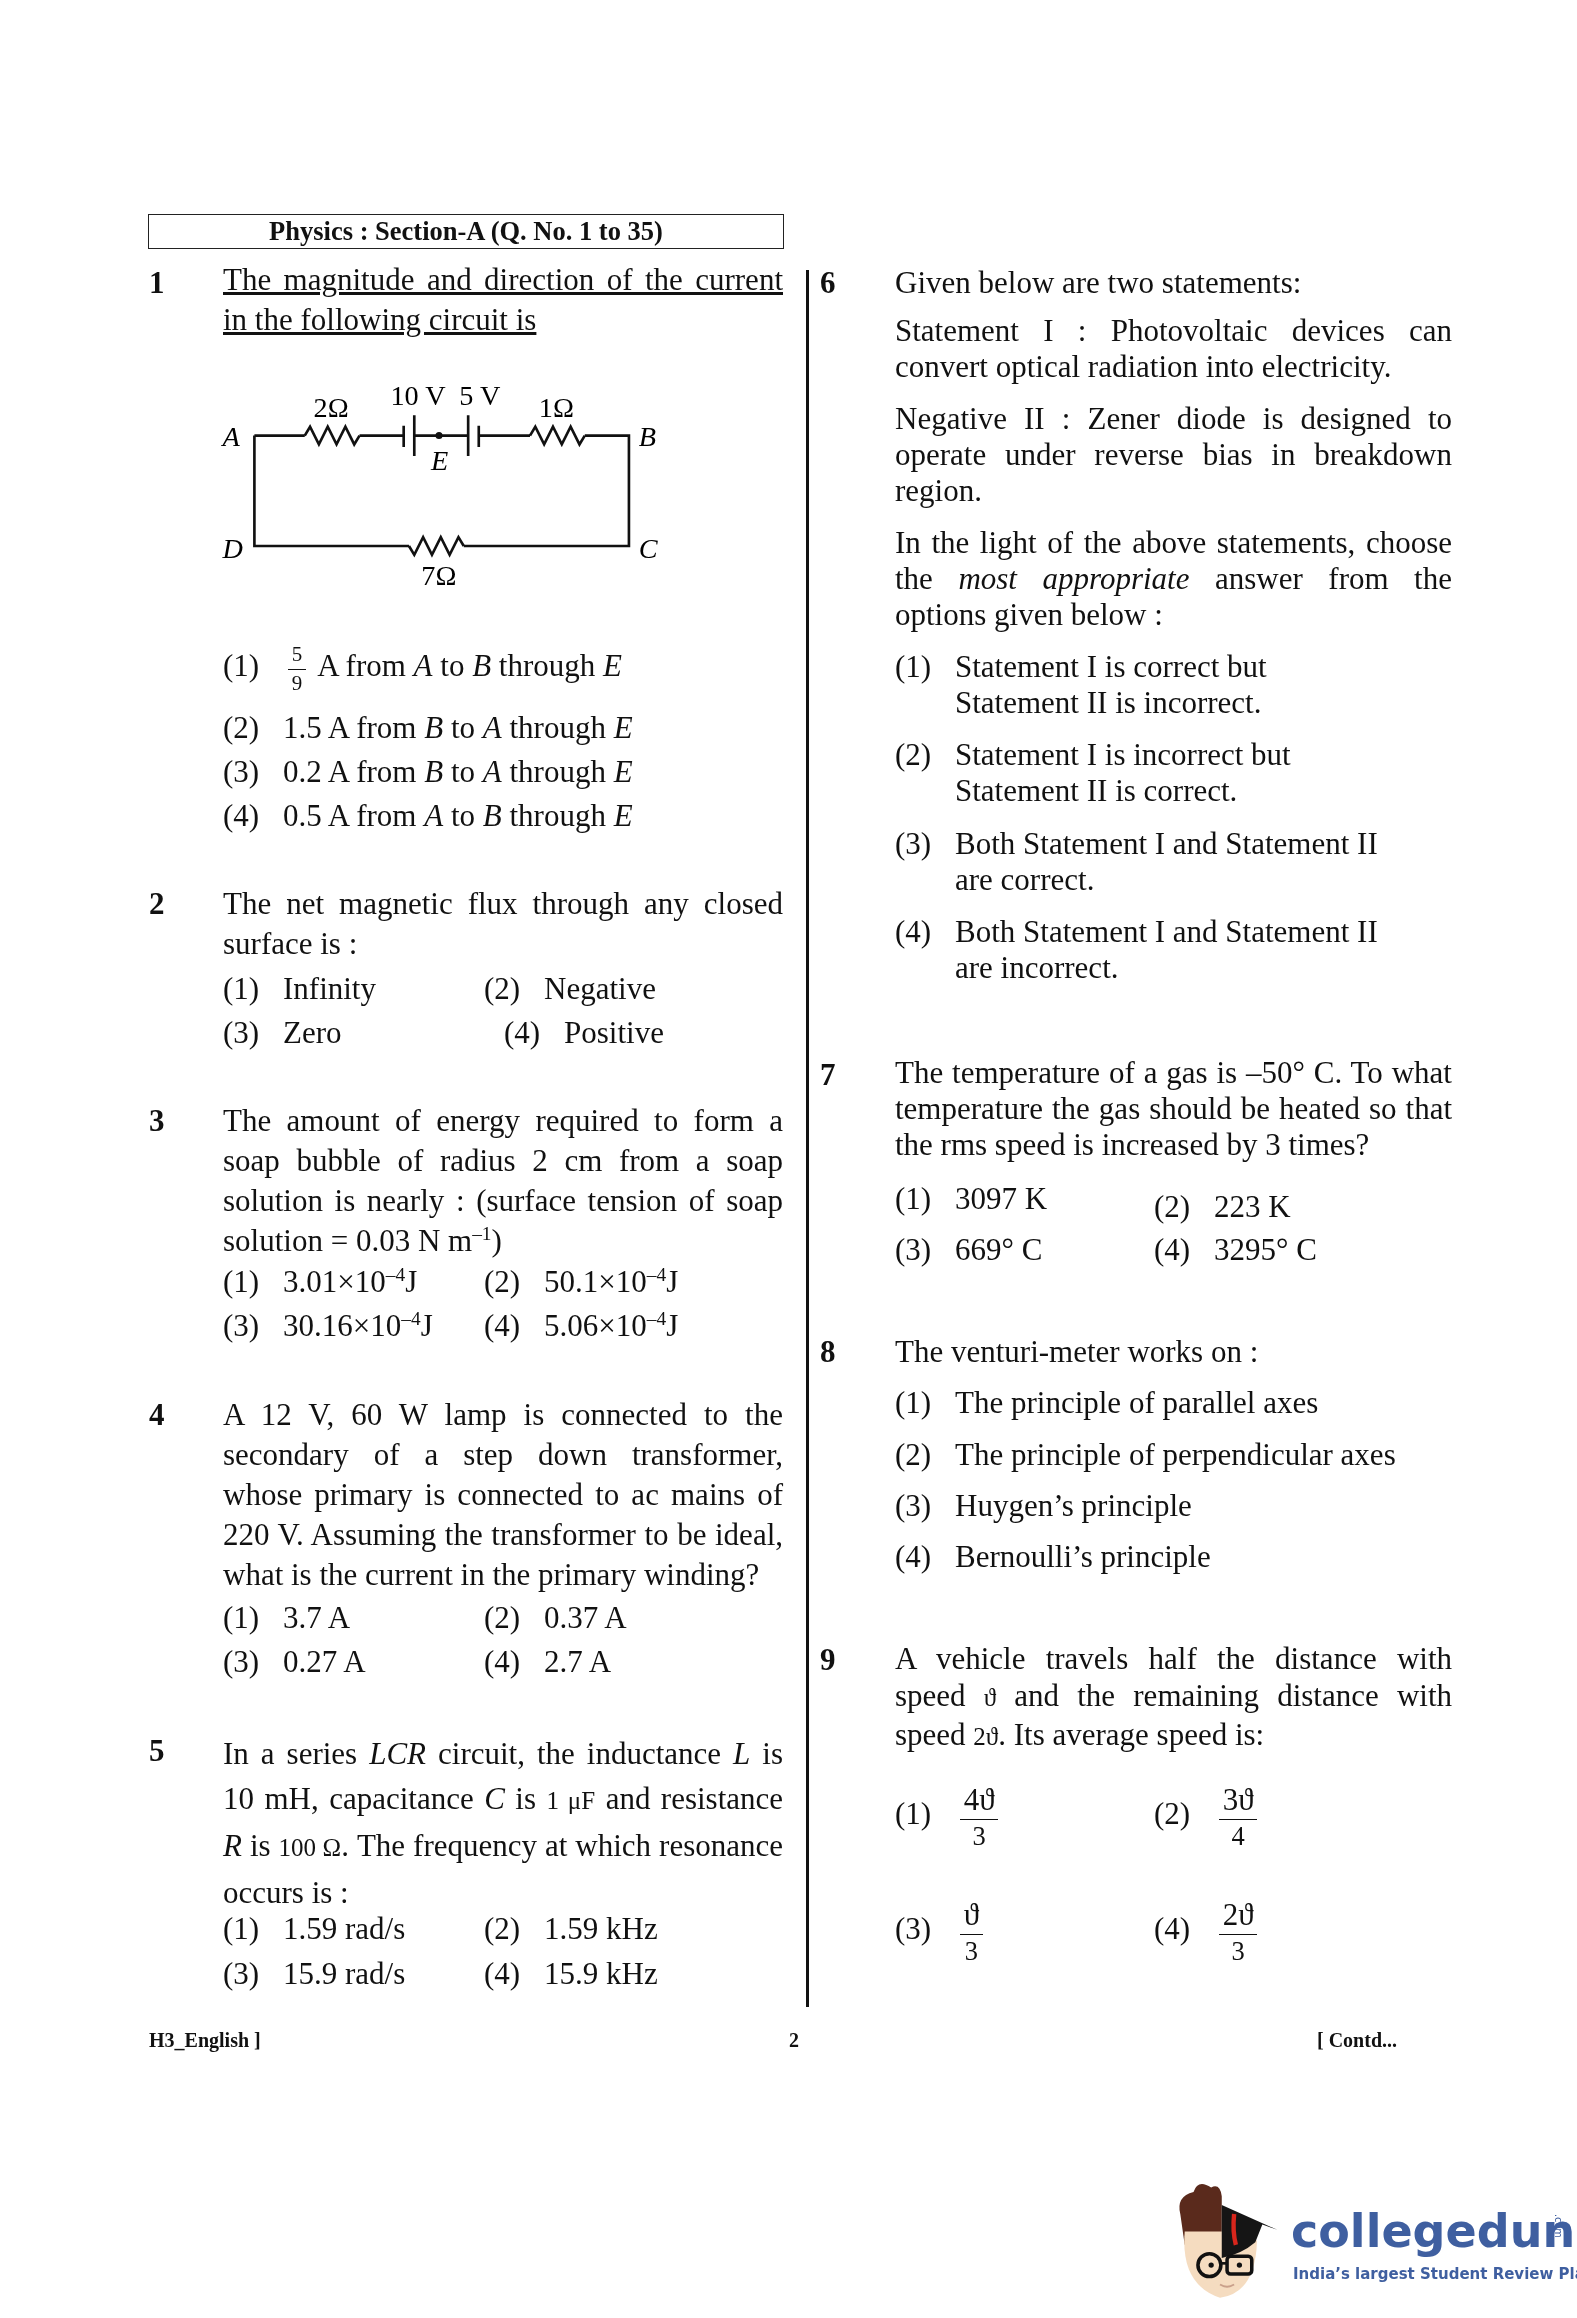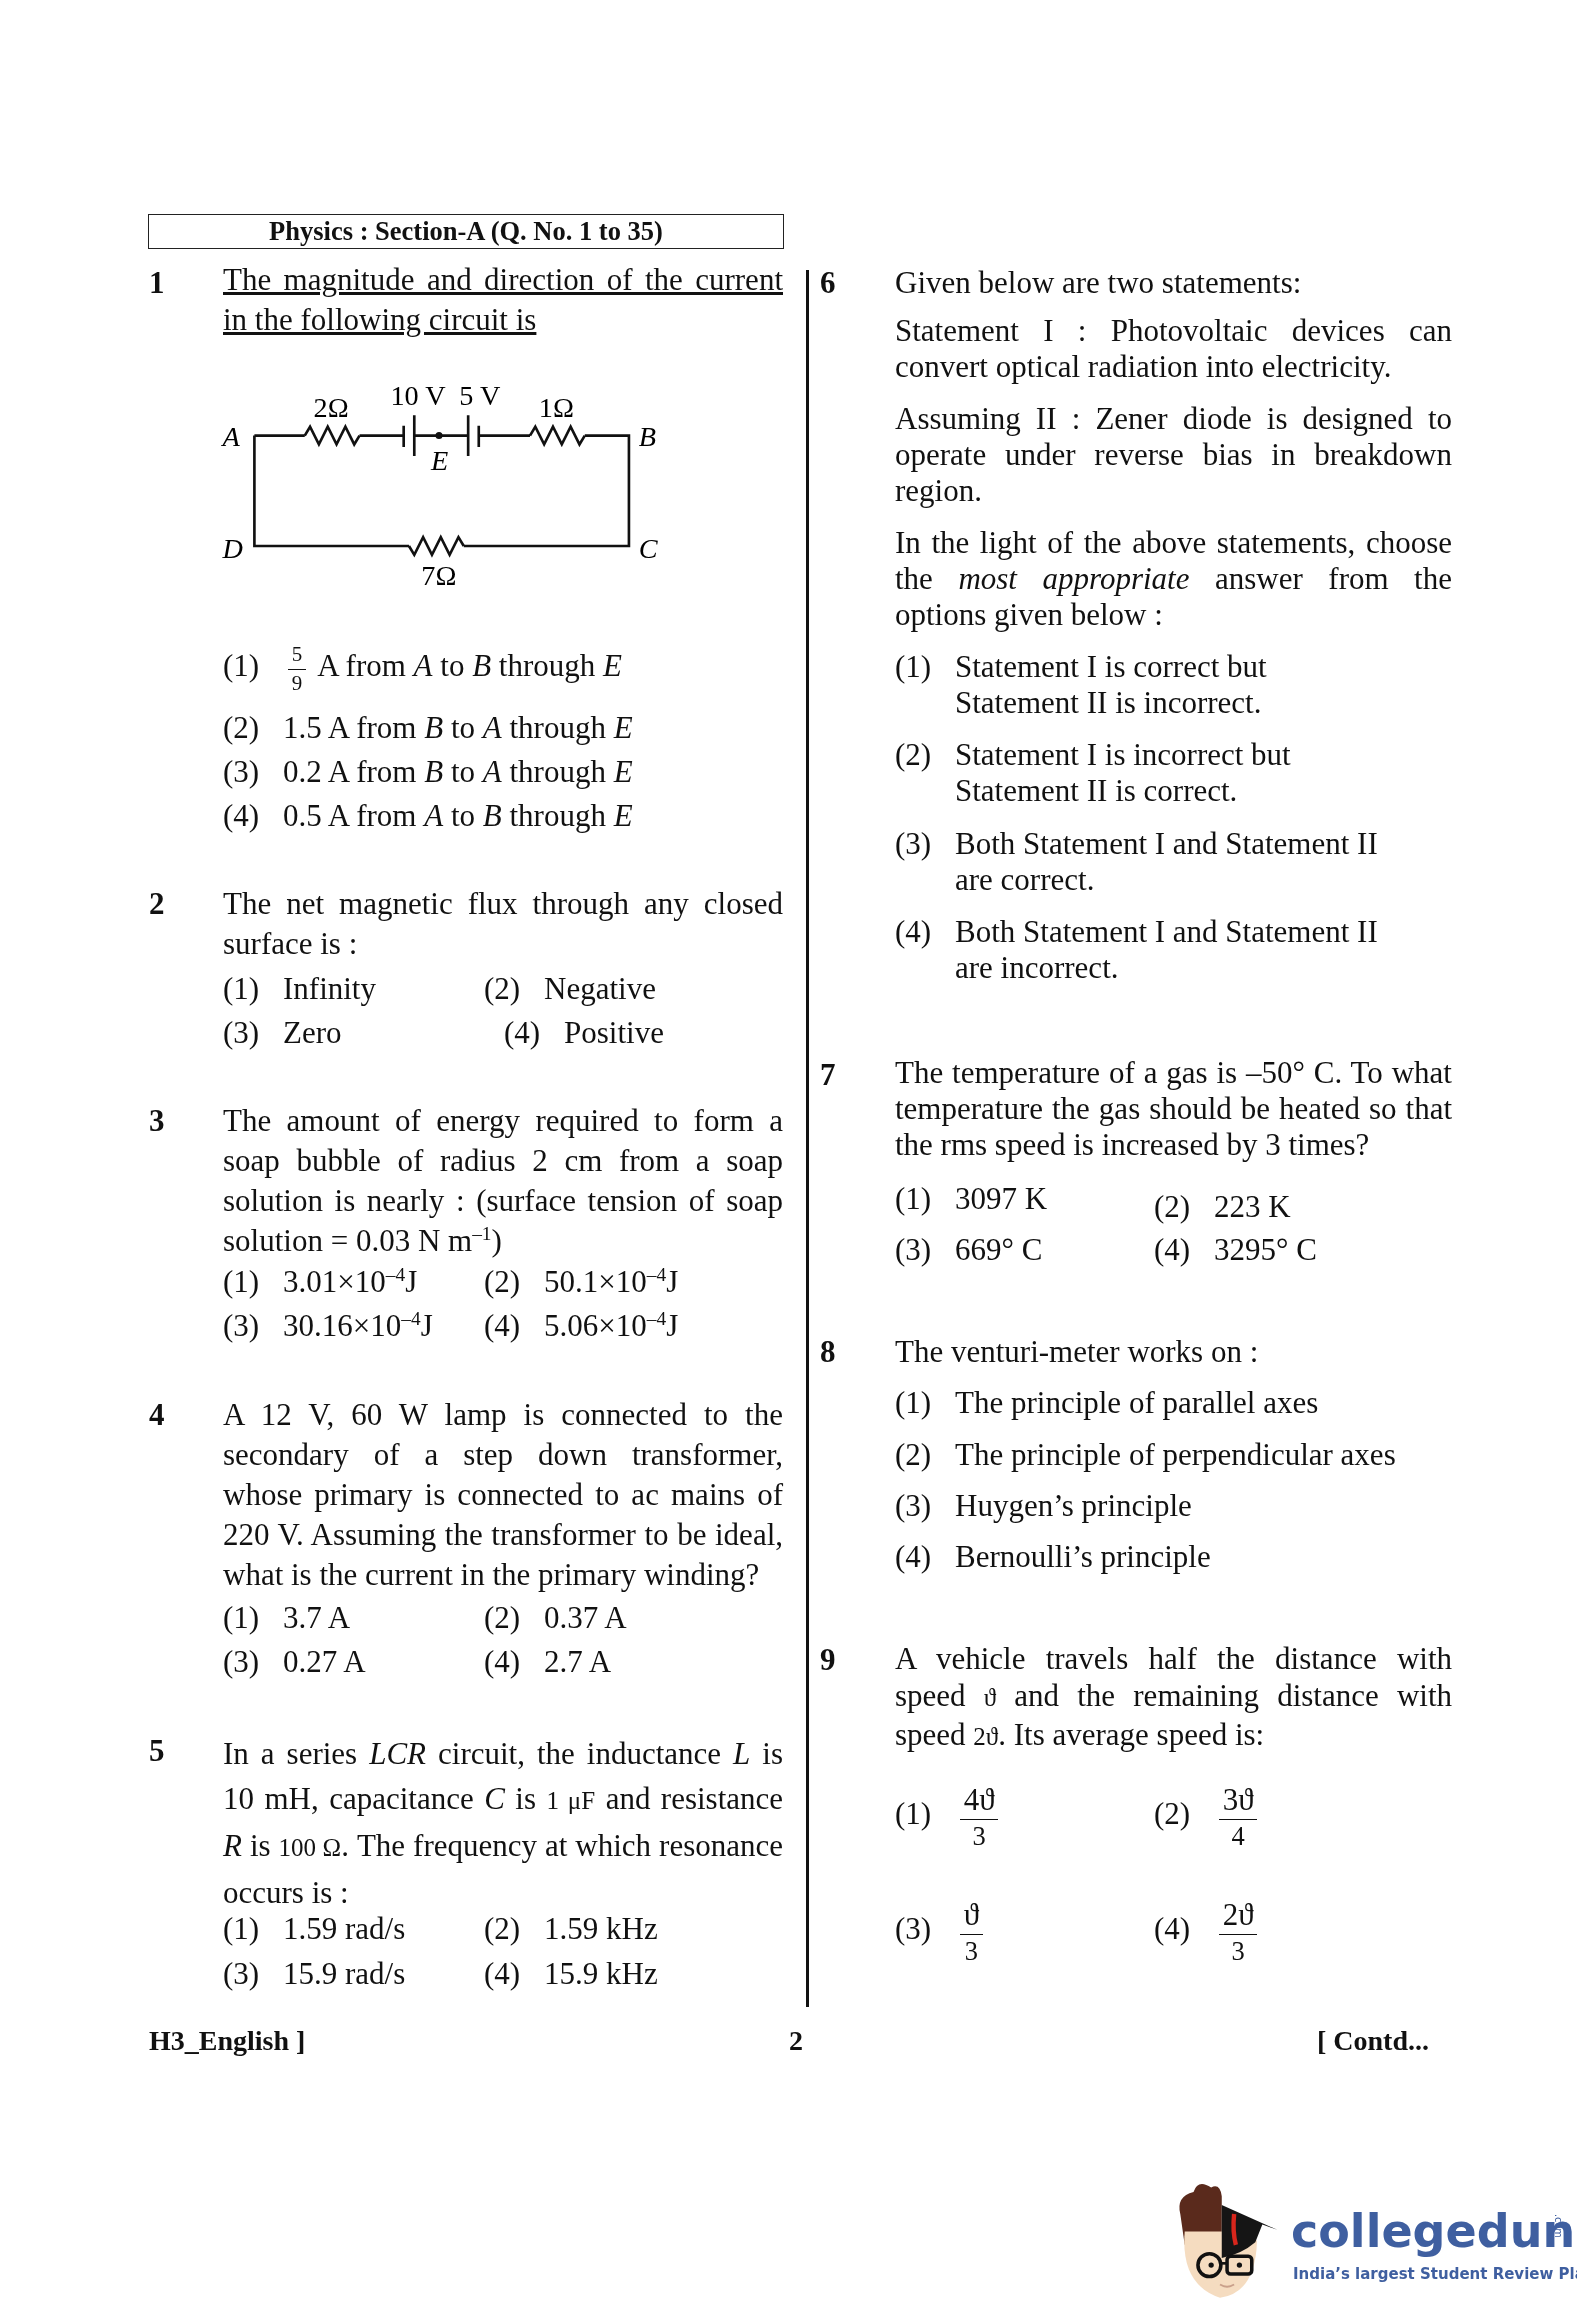--- a/index.html
+++ b/index.html
@@ -19,21 +19,21 @@
     position:absolute; left:148px; top:214px; width:636px; height:35px;
     border:1.8px solid #222; box-sizing:border-box;
     font-weight:bold; font-size:26.5px; line-height:32px; text-align:center;
   }
   .divider { position:absolute; left:806px; top:270px; width:2.7px; height:1737px; background:#111; }
   .frac { display:inline-block; vertical-align:middle; text-align:center; line-height:1; margin:0 5.3px; }
   .frac .num { display:block; padding:0 3.5px 3.5px 3.5px; border-bottom:1.8px solid #111; font-size:31px; }
   .frac .den { display:block; padding-top:3.5px; font-size:26.5px; }
   .frac.small .num, .frac.small .den { font-size:21px; }
   sup { font-size:19.4px; line-height:0; vertical-align:11.5px; }
-  .footer { position:absolute; top:2023px; font-weight:bold; font-size:28px; line-height:35px; }
+  .footer { position:absolute; top:2023px; font-weight:bold; font-size:20px; line-height:35px; }
   .smallsym { font-size:25px; }
   .logo-text { font-family:"DejaVu Sans", sans-serif; }
 </style>
 </head>
 <body>
 
 <div class="header-box">Physics : Section-A (Q. No. 1 to 35)</div>
 
 <div class="divider"></div>
 
@@ -139,21 +139,21 @@
   <div class="opt" style="left:223px; top:1909px;"><span class="lbl">(1)</span><span>1.59 rad/s</span></div>
   <div class="opt" style="left:484px; top:1909px;"><span class="lbl">(2)</span><span>1.59 kHz</span></div>
   <div class="opt" style="left:223px; top:1954px;"><span class="lbl">(3)</span><span>15.9 rad/s</span></div>
   <div class="opt" style="left:484px; top:1954px;"><span class="lbl">(4)</span><span>15.9 kHz</span></div>
 </div>
 
 <div>
   <div class="qnum" style="left:820px; top:263px;">6</div>
   <div class="abs txt" style="left:895px; top:263px; width:557px;">Given below are two statements:</div>
   <div class="abs txt just" style="left:895px; top:313px; width:557px; line-height:36px;"><b>Statement I :</b> <span>Photovoltaic devices can convert optical radiation into electricity.</span></div>
-  <div class="abs txt just" style="left:895px; top:401px; width:557px; line-height:36px;"><b>Assuming II :</b> <span>Zener diode is designed to operate under reverse bias in breakdown region.</span></div>
+  <div class="abs txt just" style="left:895px; top:401px; width:557px; line-height:36px;"><b>Negative II :</b> <span>Zener diode is designed to operate under reverse bias in breakdown region.</span></div>
   <div class="abs txt just" style="left:895px; top:525px; width:557px; line-height:36px;"><span>In the light of the above statements, choose the</span> <b><i>most appropriate</i></b> <span>answer from the options given below :</span></div>
 
   <div class="opt" style="left:895px; top:649px; line-height:36px;">
     <span class="lbl">(1)</span><b>Statement I</b> <span>is correct but</span><br>
     <span class="lbl"></span><b>Statement II</b> <span>is incorrect.</span>
   </div>
   <div class="opt" style="left:895px; top:737px; line-height:36px;">
     <span class="lbl">(2)</span><b>Statement I</b> <span>is incorrect but</span><br>
     <span class="lbl"></span><b>Statement II</b> <span>is correct.</span>
   </div>

